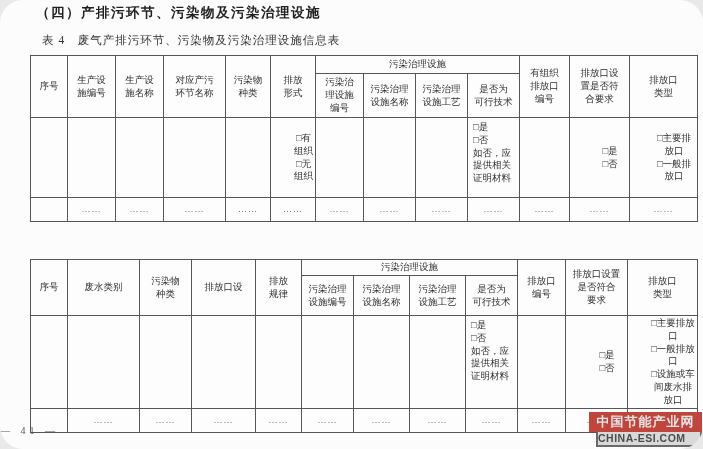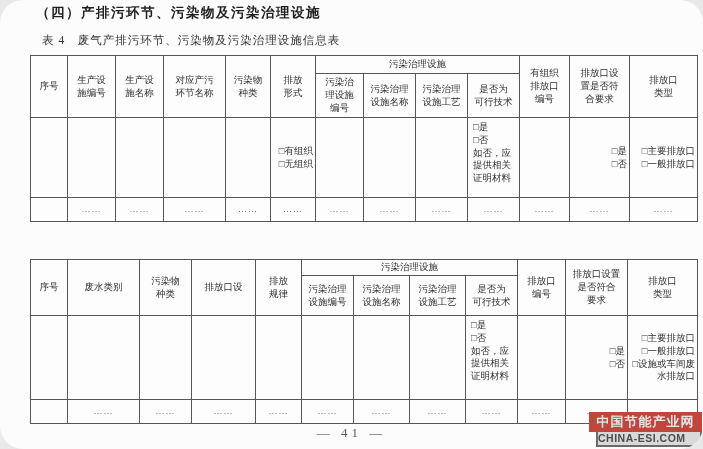--- a/index.html
+++ b/index.html
@@ -36,27 +36,27 @@
     white-space:pre-line; word-break:break-all;
     padding:1px 2px; overflow:hidden; color:#2e2e2e;
   }
   tr.h-group { height:18px; }
   tr.h-sub   { height:44px; }
   .t5 tr.h-group { height:16px; }
   .t5 tr.h-sub   { height:40px; }
   tr.body-main { height:80px; }
   .t5 tr.body-main { height:84px; }
   tr.body-dots { height:24px; }
-  td.cb { text-align:right; padding-left:3px; }
+  td.cb { text-align:center; padding-left:23px; }
   td.cb-top { text-align:left; padding-left:5px; vertical-align:top; padding-top:3px; }
   td.dots { font-size:9px; letter-spacing:1px; color:#3a3a3a; }
 
   .pageno {
     position:absolute; top:425px; left:0; width:100%;
-    text-align:center; font-size:13px; letter-spacing:4px; color:#5a5a5a;
+    font-size:10px; letter-spacing:4px; color:#5a5a5a;
   }
   .watermark {
     position:absolute; top:412px; right:1px; width:113px;
     font-family:"Liberation Sans","DejaVu Sans",sans-serif;
   }
   .wm-red {
     background:#c0453c; color:#e5e5e5;
     font-weight:bold; font-size:13px; letter-spacing:1px;
     text-align:center; height:20px; line-height:20px;
   }

